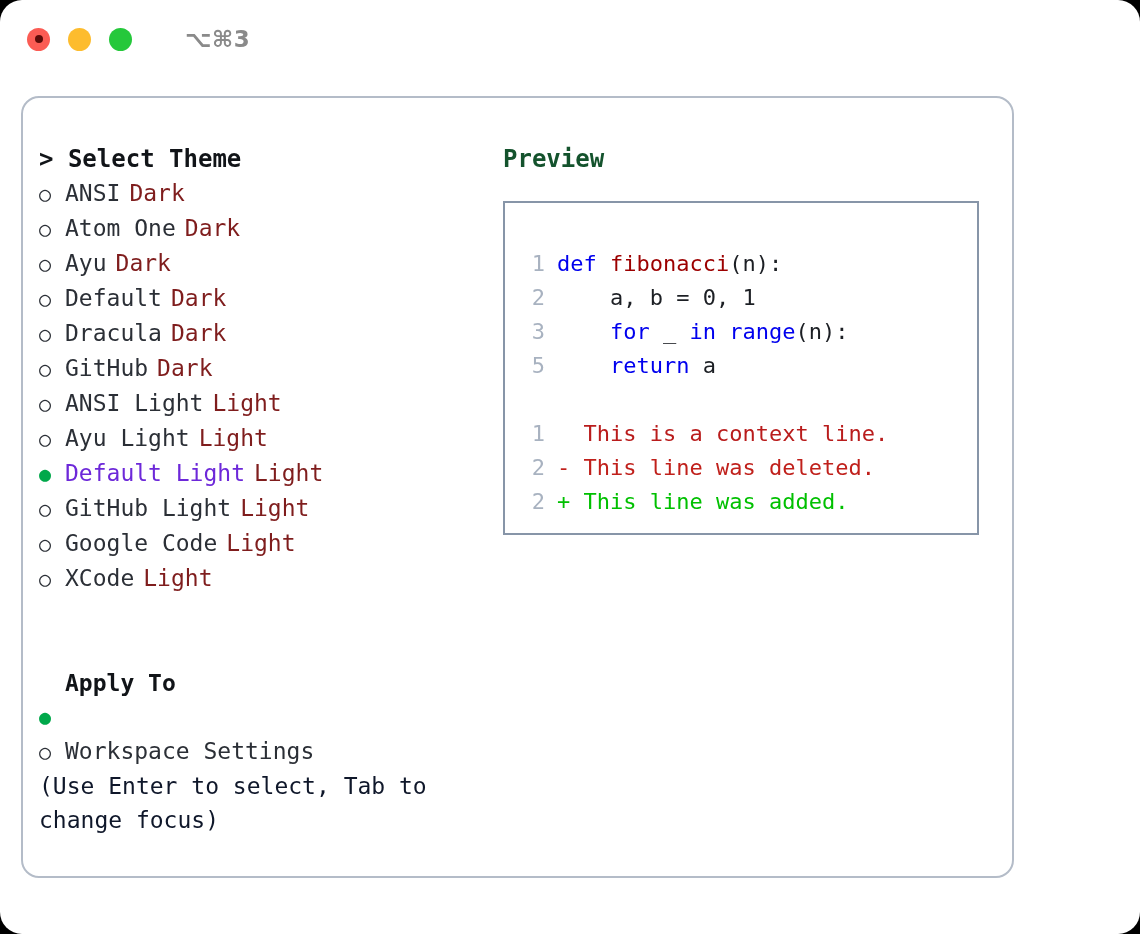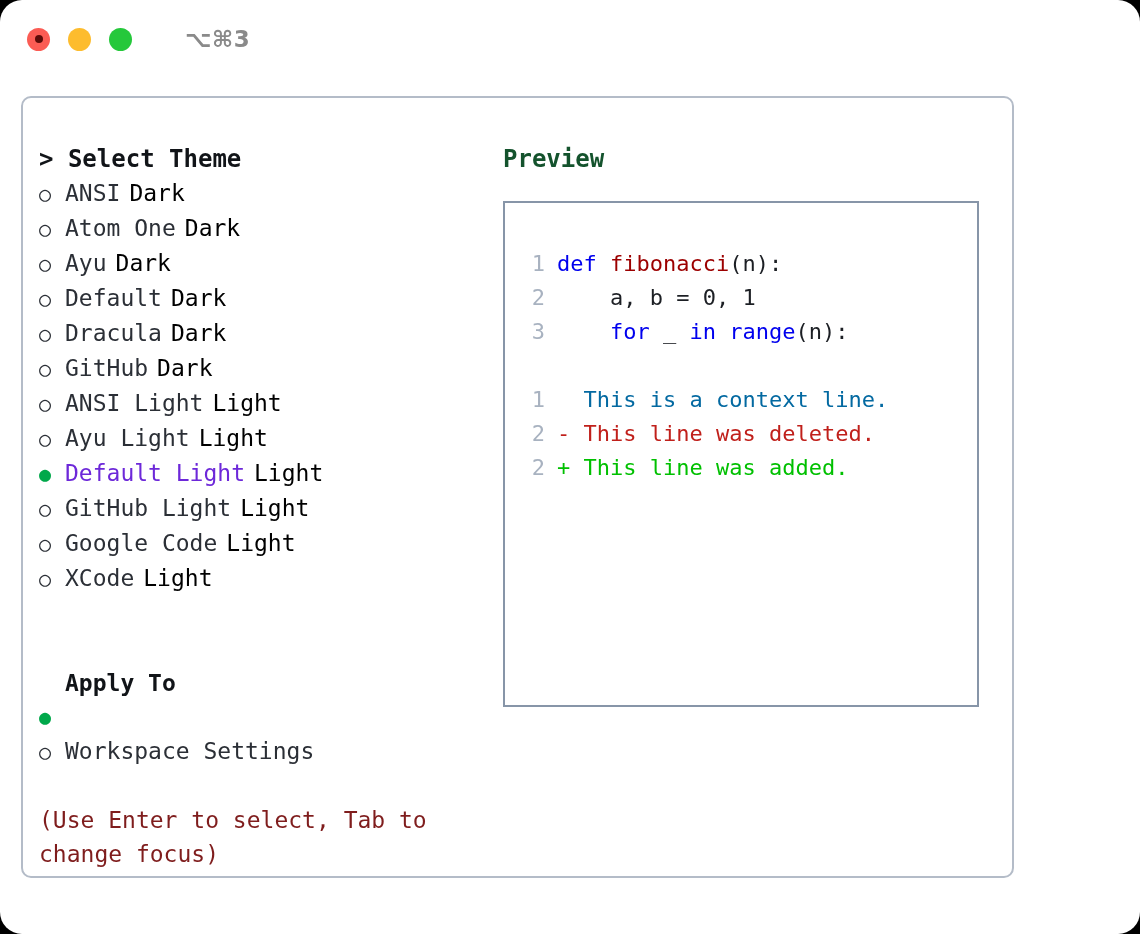--- a/index.html
+++ b/index.html
@@ -64,21 +64,21 @@
   }
 
   
   .panel {
     position: absolute;
     left: 21px;
     top: 96px;
     width: 993px;
     height: 782px;
     border: 2px solid #b4bcc8;
-    border-radius: 10px;
+    border-radius: 18px;
     box-sizing: border-box;
     background: #ffffff;
   }
 
   .panel-inner {
     display: flex;
     padding: 44px 0 0 0;
     height: 100%;
     box-sizing: border-box;
   }
@@ -115,57 +115,56 @@
     width: 26px;
     flex: 0 0 26px;
     font-size: 20px;
     color: #2b2f36;
     line-height: 34px;
   }
   .bullet.sel { color: #00a84a; }
   .row-label { color: #2b2f36; }
   .list-row.selected .row-label { color: #6d28d9; }
   .row-tag {
-    color: #000000;
+    color: #7f1d1d;
     margin-left: 9px;
   }
 
   .subsection {
     font-size: 23px;
     font-weight: bold;
     color: #111418;
     line-height: 34px;
     padding-left: 26px;
     white-space: pre;
     margin-top: 36px;
   }
   .spacer-block { height: 34px; }
 
   .hint {
-    color: #7f1d1d;
+    color: #0f172a;
     font-size: 23px;
     line-height: 34px;
     width: 420px;
     white-space: pre-wrap;
-    margin-top: 34px;
   }
 
   
   .preview-title {
     font-size: 24px;
     font-weight: bold;
     color: #14532d;
     line-height: 34px;
     padding-left: 0px;
     white-space: pre;
   }
   .preview-box {
     margin-top: 25px;
     width: 476px;
-    height: 506px;
+    height: 334px;
     border: 2px solid #8795a8;
     box-sizing: border-box;
     background: #ffffff;
     padding: 44px 0 0 14px;
   }
   .code-line {
     font-size: 22px;
     line-height: 34px;
     white-space: pre;
     color: #1c1f24;
@@ -174,21 +173,21 @@
     color: #a8b2c0;
     display: inline-block;
     width: 26px;
     text-align: right;
   }
   .gutter-gap { display: inline-block; width: 12px; }
   .tok-kw   { color: #0000ee; }
   .tok-fn   { color: #9c0000; }
   .tok-txt  { color: #1c1f24; }
   .blank-line { height: 34px; }
-  .diff-ctx { color: #0369a1; }
+  .diff-ctx { color: #b91c1c; }
   .diff-del { color: #c0201b; }
   .diff-add { color: #00c000; }
 </style>
 </head>
 <body>
 
 <div class="window">
 
   <div class="titlebar">
     <div class="lights">
@@ -230,20 +229,21 @@
         <div class="hint">(Use Enter to select, Tab to change focus)</div>
       </div>
 
       <div class="col-right">
         <div class="preview-title">Preview</div>
         <div class="preview-box">
           <div id="code-block">
               <div class="code-line"><span class="lineno">1</span><span class="gutter-gap"></span><span class="tok-kw">def </span><span class="tok-fn">fibonacci</span><span class="tok-txt">(n):</span></div>
               <div class="code-line"><span class="lineno">2</span><span class="gutter-gap"></span><span class="tok-txt">    a, b = 0, 1</span></div>
               <div class="code-line"><span class="lineno">3</span><span class="gutter-gap"></span><span class="tok-txt">    </span><span class="tok-kw">for</span><span class="tok-txt"> _ </span><span class="tok-kw">in</span><span class="tok-txt"> </span><span class="tok-kw">range</span><span class="tok-txt">(n):</span></div>
+              <div class="code-line"><span class="lineno">5</span><span class="gutter-gap"></span><span class="tok-txt">    </span><span class="tok-kw">return</span><span class="tok-txt"> a</span></div>
             </div>
           <div class="blank-line"></div>
           <div id="diff-block">
               <div class="code-line"><span class="lineno">1</span><span class="gutter-gap"></span><span class="diff-ctx"> </span><span class="diff-ctx"> This is a context line.</span></div>
               <div class="code-line"><span class="lineno">2</span><span class="gutter-gap"></span><span class="diff-del">-</span><span class="diff-del"> This line was deleted.</span></div>
               <div class="code-line"><span class="lineno">2</span><span class="gutter-gap"></span><span class="diff-add">+</span><span class="diff-add"> This line was added.</span></div>
             </div>
         </div>
       </div>
 

